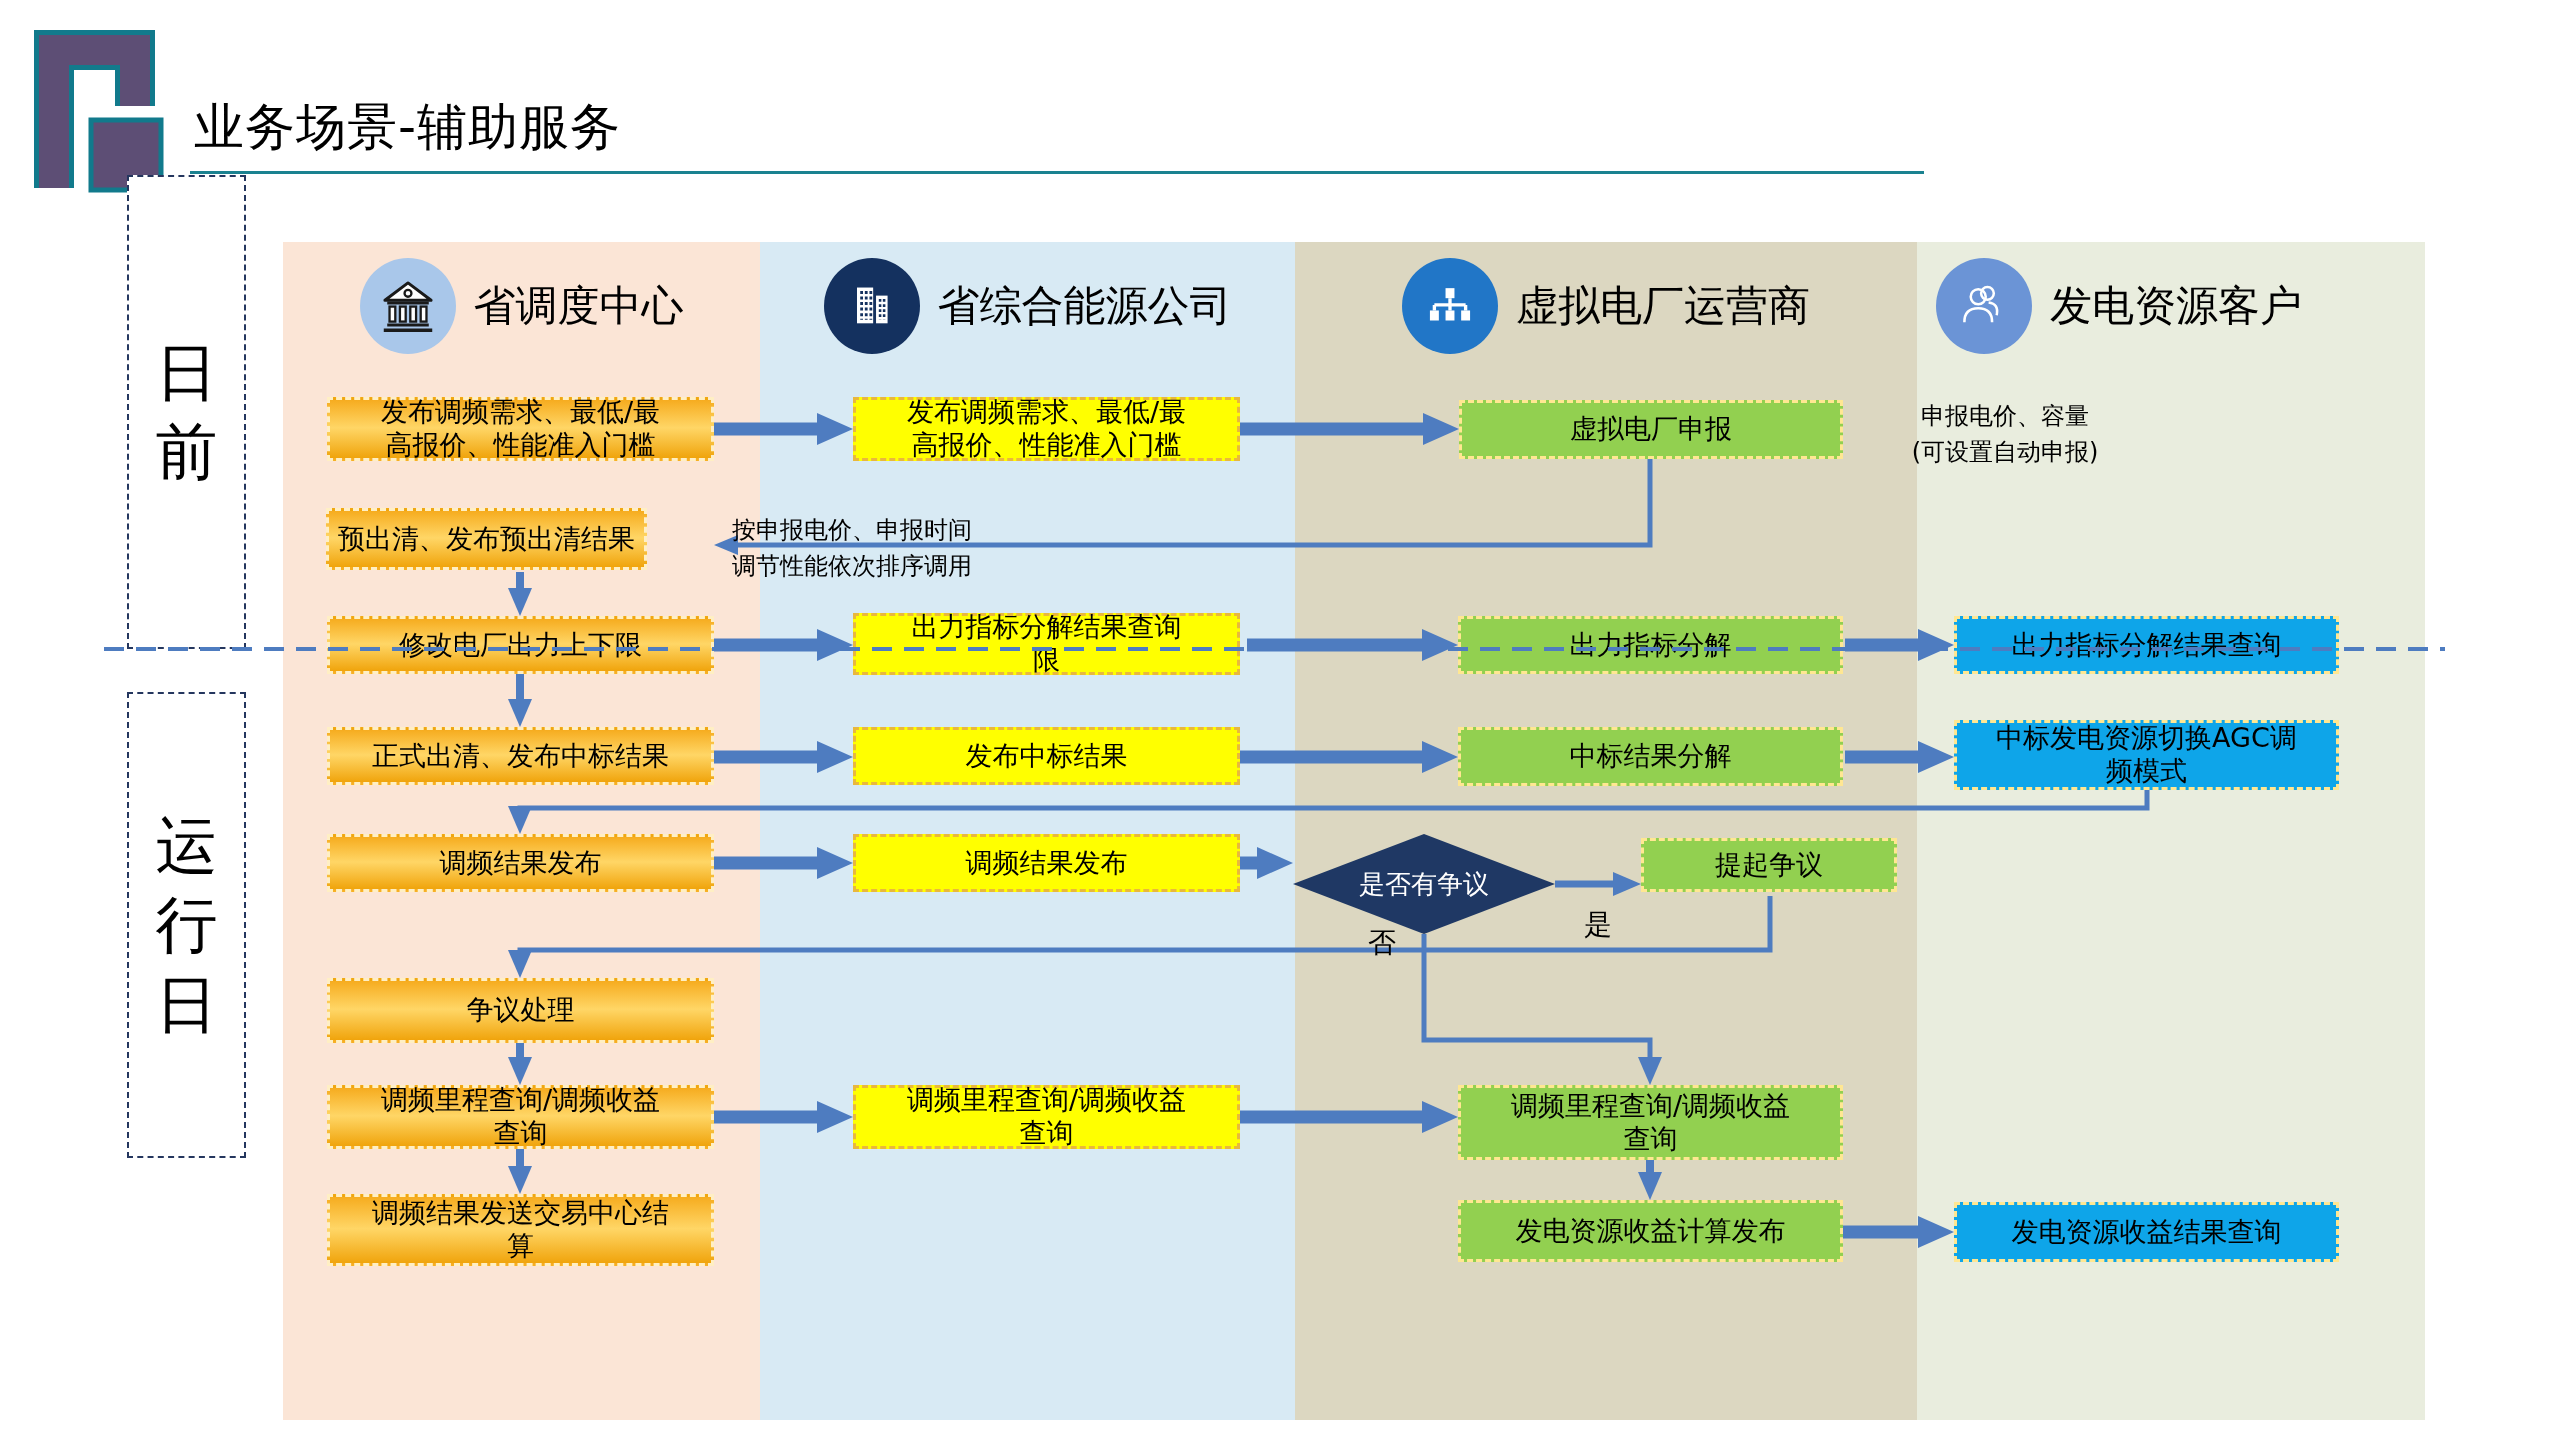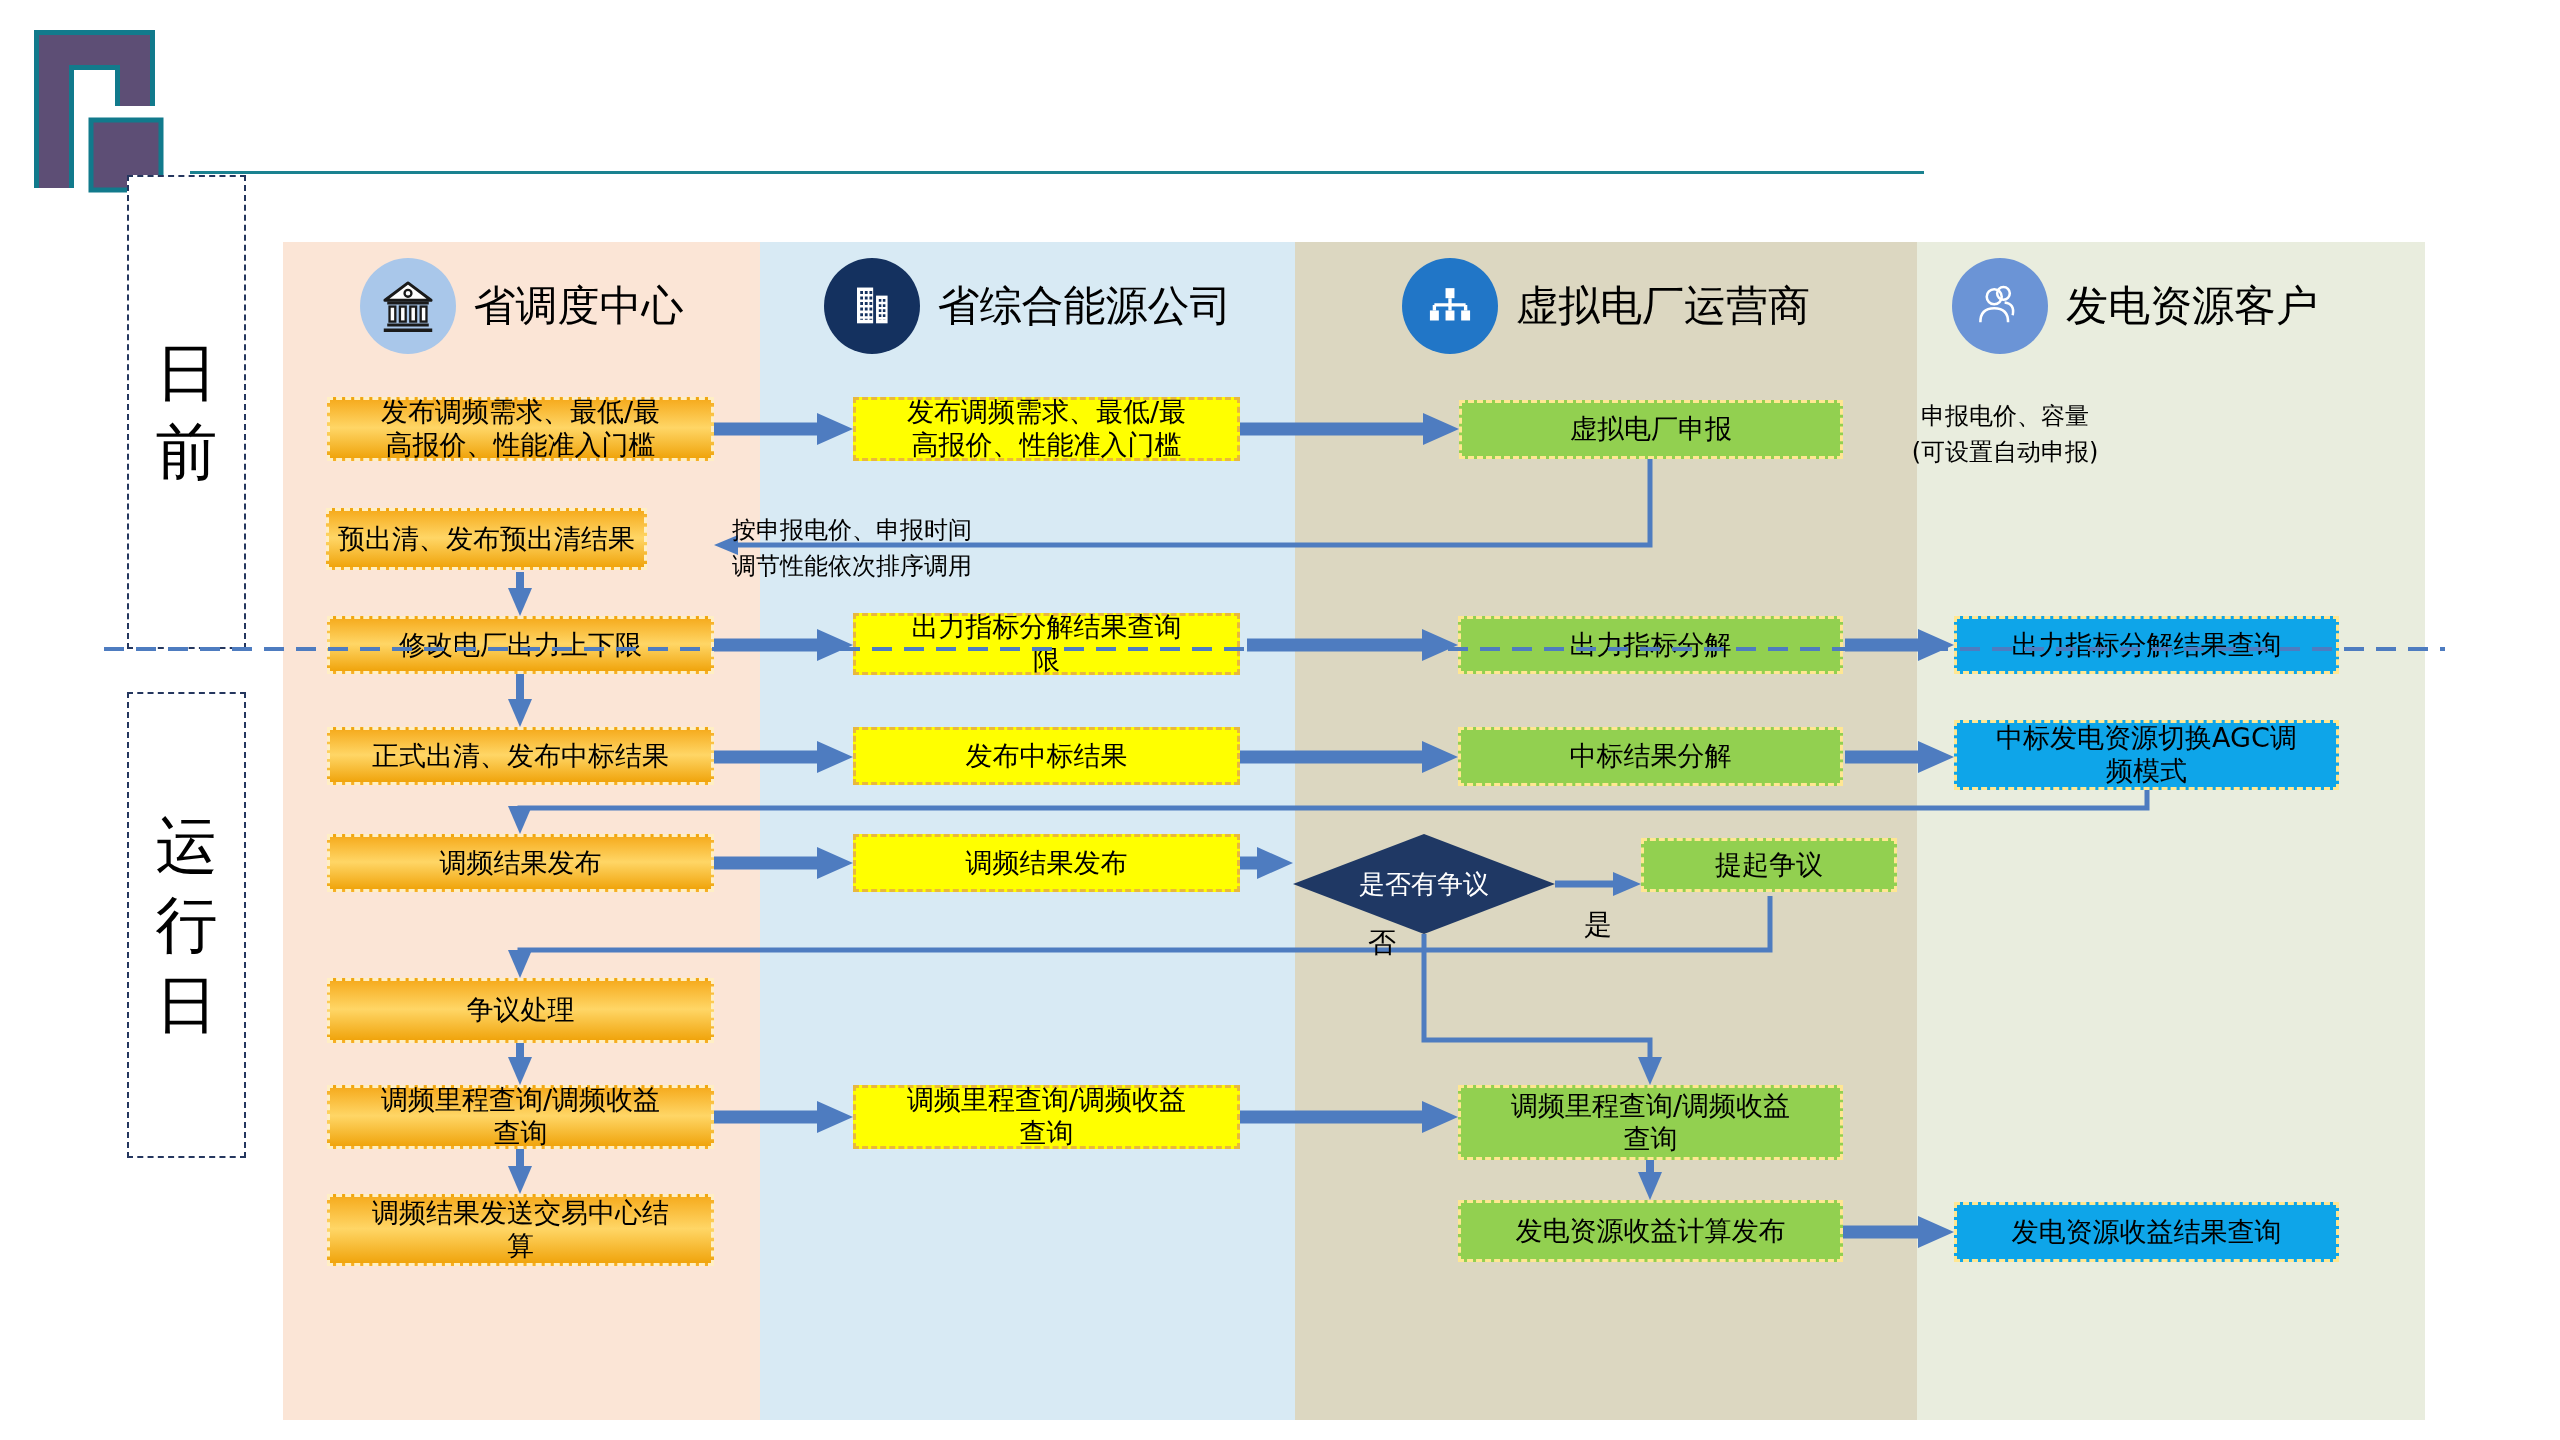--- a/index.html
+++ b/index.html
@@ -48,20 +48,21 @@
 </head>
 <body>
 
 <div class="canvas">
 
   <svg class="logo" width="155" height="190" viewBox="0 0 155 190">
     <path d="M40 180 V42 H121 V98" fill="none" stroke="#117A8C" stroke-width="40"></path>
     <path d="M40 180 V42 H121 V98" fill="none" stroke="#5D4E75" stroke-width="30"></path>
     <rect x="77" y="112" width="70" height="70" fill="#5D4E75" stroke="#117A8C" stroke-width="5"></rect>
   </svg>
+  <div class="page-title">业务场景-辅助服务</div>
   <div class="title-rule"></div>
 
   <div class="lane-label" style="left:127px;top:175px;width:115px;height:470px;">日
 前</div>
   <div class="lane-label" style="left:127px;top:692px;width:115px;height:462px;">运
 行
 日</div>
 
   <div class="colbg" style="left:283px;width:477px;background:#FBE5D6;"></div>
   <div class="colbg" style="left:760px;width:535px;background:#D8EAF4;"></div>
@@ -106,21 +107,21 @@
         <rect x="22" y="10" width="8" height="9" fill="#fff"></rect>
         <path d="M26 19 V25 M12 25 H40 M12 25 V30 M26 25 V30 M40 25 V30" stroke="#fff" stroke-width="3" fill="none"></path>
         <rect x="8" y="30" width="8" height="9" fill="#fff"></rect>
         <rect x="22" y="30" width="8" height="9" fill="#fff"></rect>
         <rect x="36" y="30" width="8" height="9" fill="#fff"></rect>
       </svg>
     </span>
     <span class="clabel">虚拟电厂运营商</span>
   </div>
 
-  <div class="colhead" style="left:1917px;width:404px;padding-left:16px;">
+  <div class="colhead" style="left:1917px;width:404px;">
     <span class="cicon ci-customer">
       <svg width="60" height="60" viewBox="0 0 52 52">
         <circle cx="29" cy="15" r="5.5" fill="none" stroke="#fff" stroke-width="2.2"></circle>
         <path d="M37 34 Q39 24 30 23" fill="none" stroke="#fff" stroke-width="2.2"></path>
         <circle cx="21" cy="18" r="6.5" fill="none" stroke="#fff" stroke-width="2.2"></circle>
         <path d="M9 40 Q9 28 21 28 Q33 28 33 40" fill="none" stroke="#fff" stroke-width="2.2"></path>
       </svg>
     </span>
     <span class="clabel">发电资源客户</span>
   </div>

